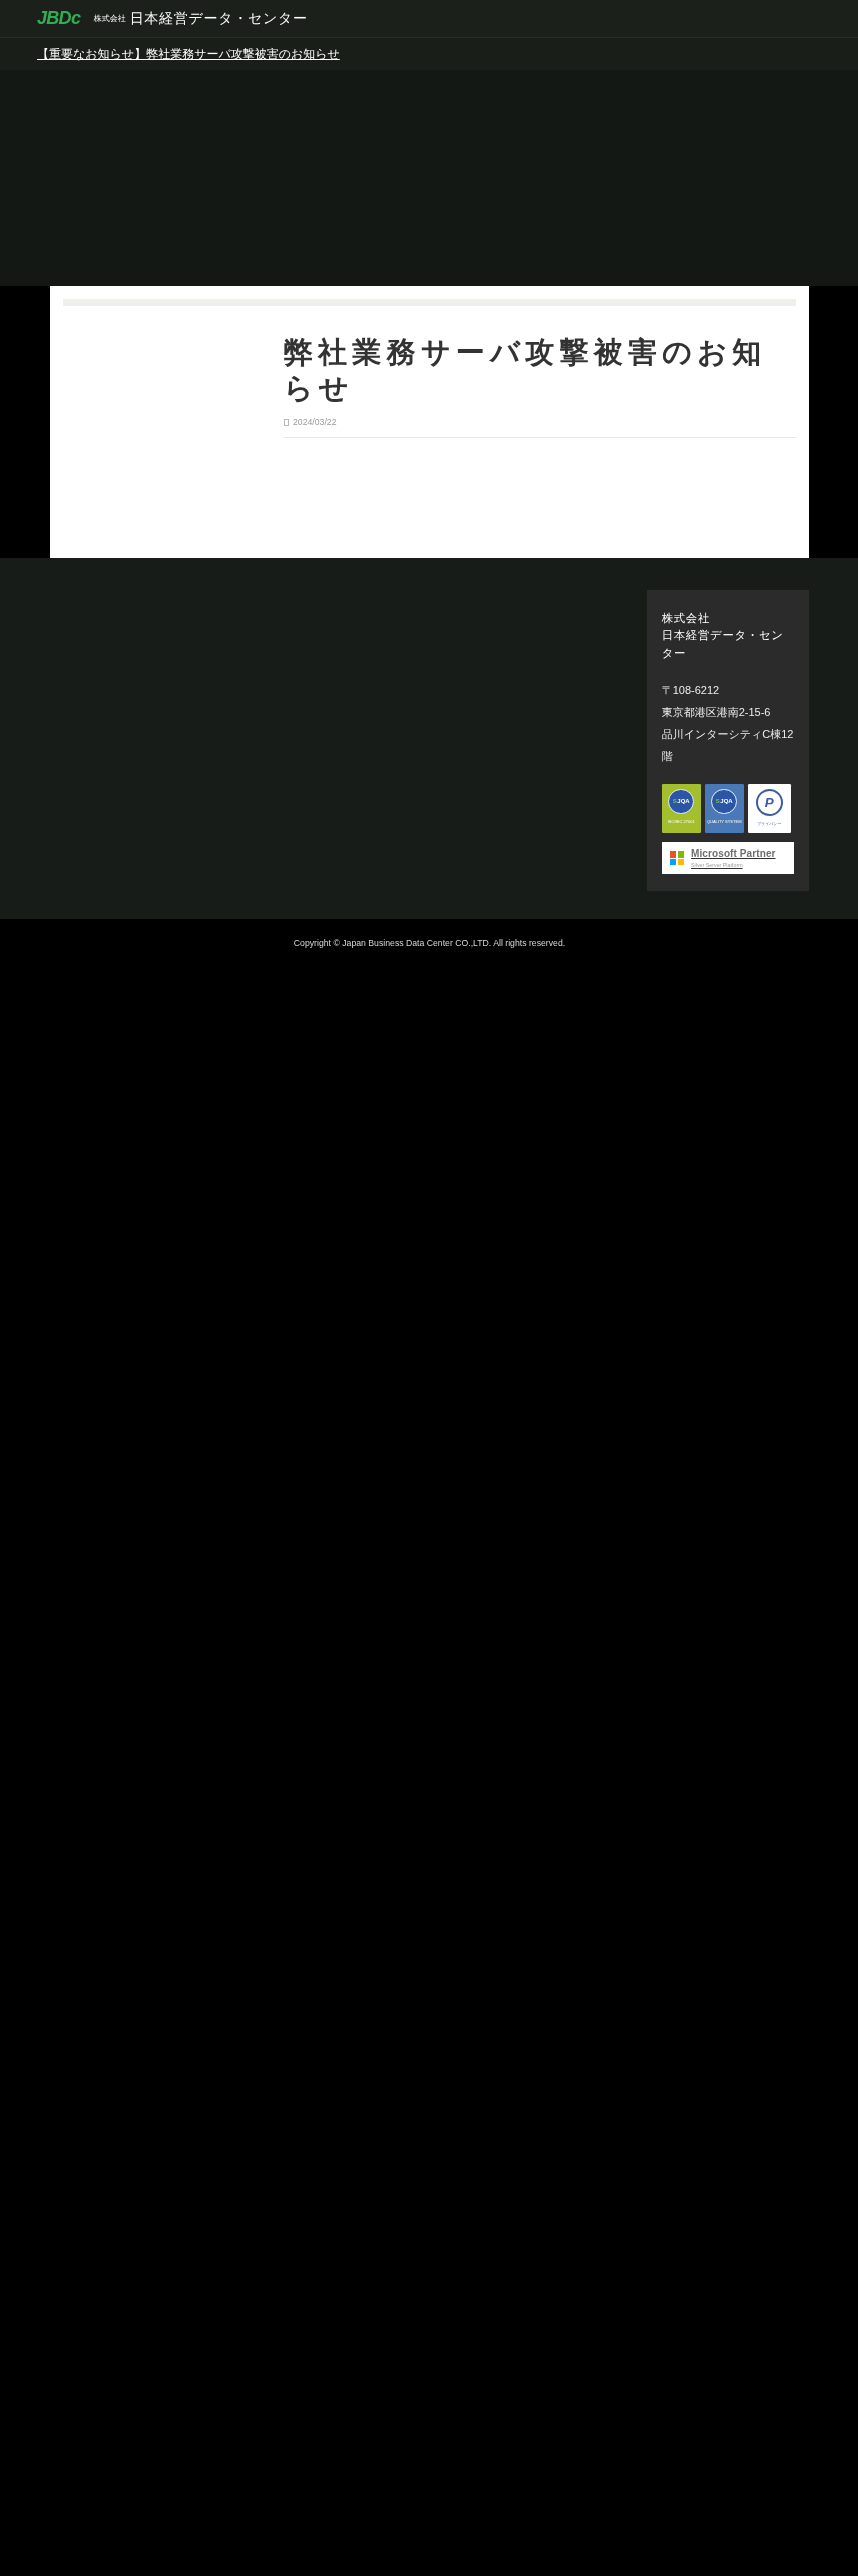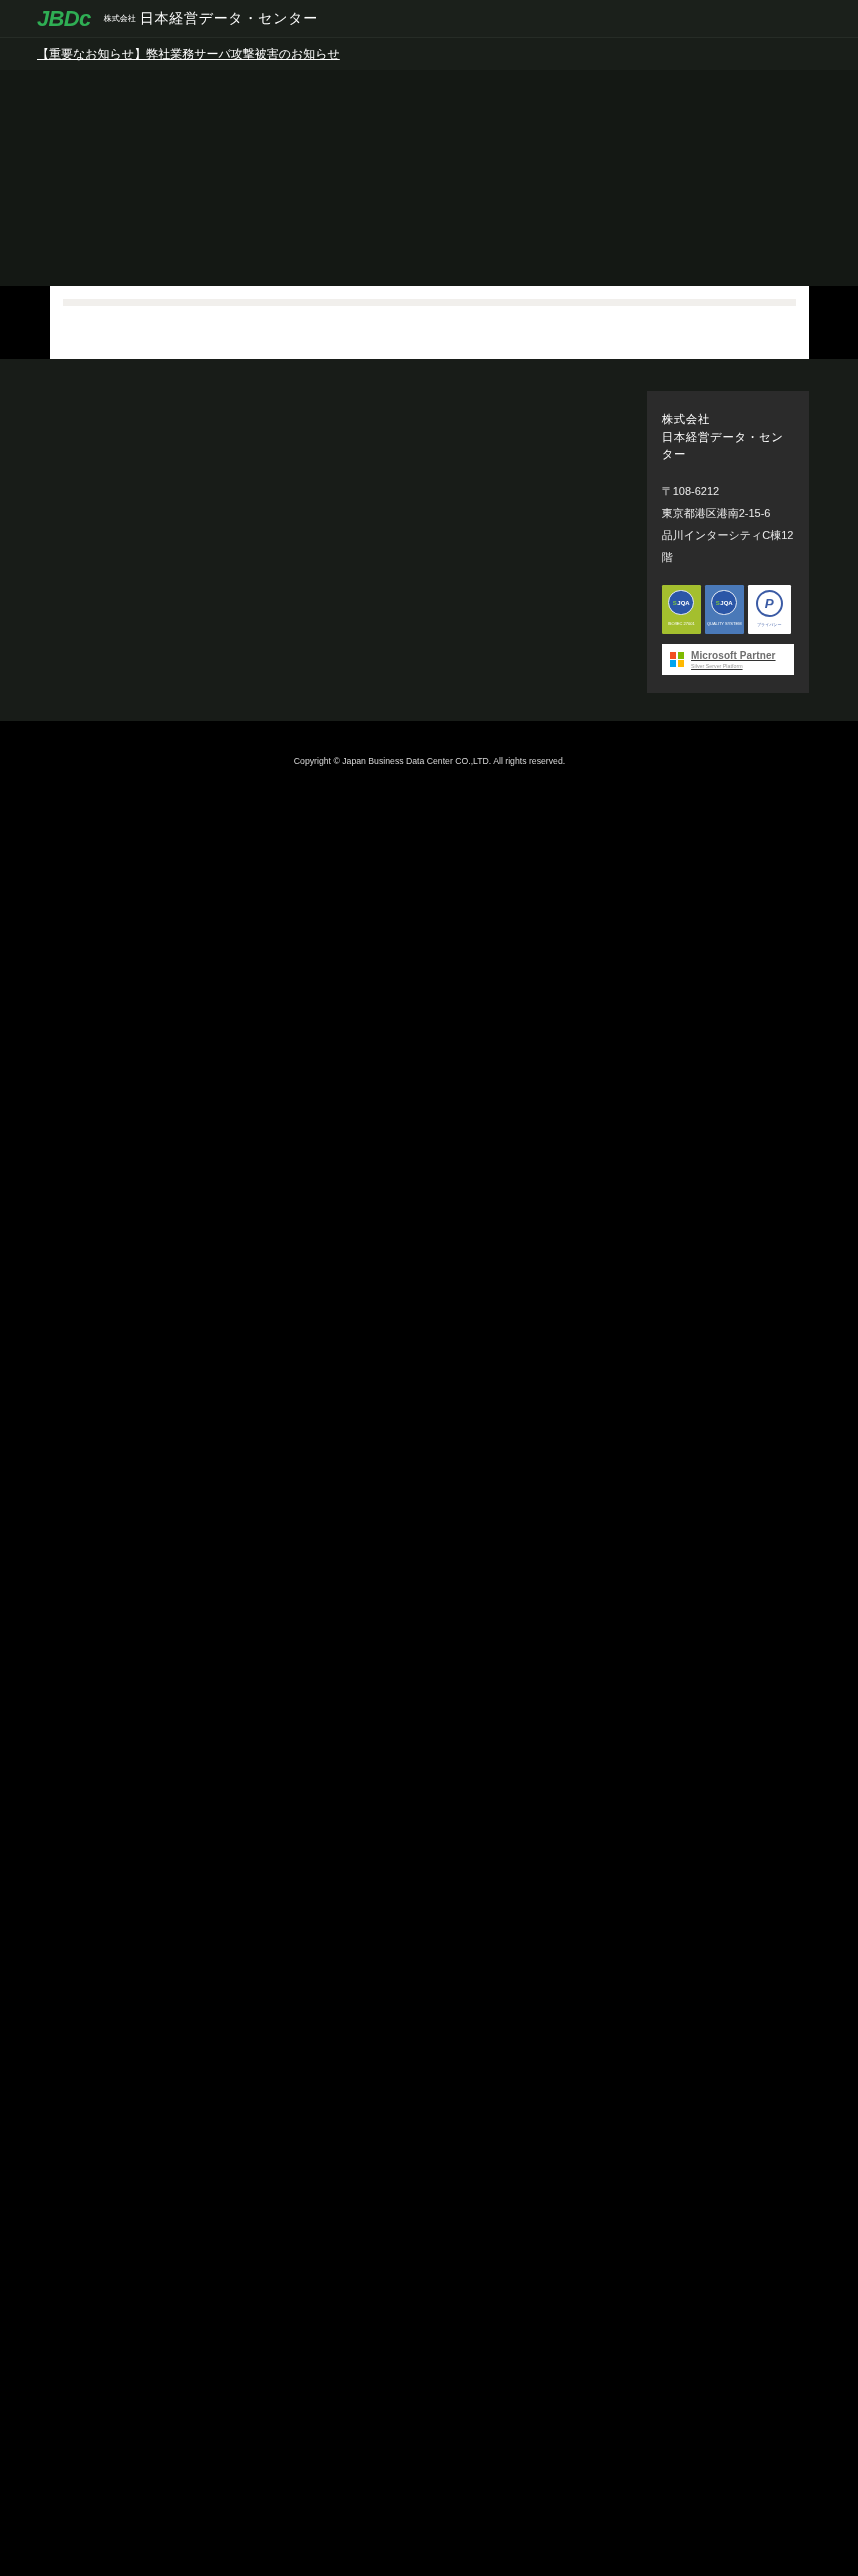--- a/index.html
+++ b/index.html
@@ -10,21 +10,21 @@
     color: #333;
   }
   a { text-decoration: none; color: inherit; cursor: pointer; }
 
   
   .header {
     height: 38px; background: #1b201b; border-bottom: 0.7px solid #262c26;
     display: flex; align-items: center; padding: 0 37px;
   }
   .logo-mark {
-    font-style: italic; font-weight: bold; font-size: 22px;
+    font-style: italic; font-weight: bold; font-size: 18px;
     color: #2fae54; letter-spacing: -0.7px;
   }
   .logo-prefix { color: #fff; font-size: 8px; margin-left: 13.4px; }
   .logo-name { color: #fff; font-size: 14px; font-weight: 300; margin-left: 4px; letter-spacing: 0.7px; }
   .nav { margin-left: auto; display: flex; gap: 23px; }
   .tofu-sm {
     display: inline-block; width: 5.3px; height: 6.7px;
     border: 0.7px solid currentColor; opacity: .7; margin-right: 4px; vertical-align: -0.7px;
   }
 
@@ -84,21 +84,21 @@
   .partner { background: #fff; margin-top: 9.4px; padding: 6px 8px; display: flex; align-items: center; gap: 6.7px; }
   .ms-flag { display: grid; grid-template-columns: 6.7px 6.7px; grid-template-rows: 6.7px 6.7px; gap: 1.3px; }
   .ms-flag i { display: block; }
   .ms-texts { line-height: 1.15; text-decoration: underline; }
   .ms-name { font-size: 10px; color: #6e6e6e; font-weight: bold; letter-spacing: 0.1px; }
   .ms-tier { font-size: 5.3px; color: #9a9a9a; margin-top: 2px; }
 
   
   .legal { background: #000; text-align: center; padding-top: 19px; }
   .legal-links { color: #fff; font-size: 9px; }
-  .copy { color: #d8d8d8; font-size: 8.7px; margin-top: 16px; padding-bottom: 29px; }
+  .copy { color: #d8d8d8; font-size: 8.7px; padding-bottom: 29px; }
   .bottom-fill { background: #000; height: 956px; }
 </style>
 </head>
 <body>
 
 <div class="header">
   <a class="logo-mark">JBDc</a>
   <span class="logo-prefix">株式会社</span>
   <span class="logo-name">日本経営データ・センター</span>
   <nav class="nav">
@@ -111,20 +111,43 @@
 </div>
 
 <div class="hero"></div>
 
 <div class="card">
 
   <div class="crumbs">
     
   </div>
 
+  <div class="cols">
+
+    <aside class="side">
+      
+    </aside>
+
+    <main class="main">
+      <h1 class="a-title">弊社業務サーバ攻撃被害のお知らせ</h1>
+      <div class="a-date">
+        <span class="tofu-sm"></span><span>2024/03/22</span>
+      </div>
+      <hr class="a-rule">
+
+      <div class="blocks">
+        
+      </div>
+
+      <div class="contact">
+        
+      </div>
+    </main>
+
+  </div>
 </div>
 
 <div class="footer">
   <div style="display:flex; gap:20px;">
     
   </div>
 
   <div class="info">
     <div class="info-name">
       <div>株式会社</div>

